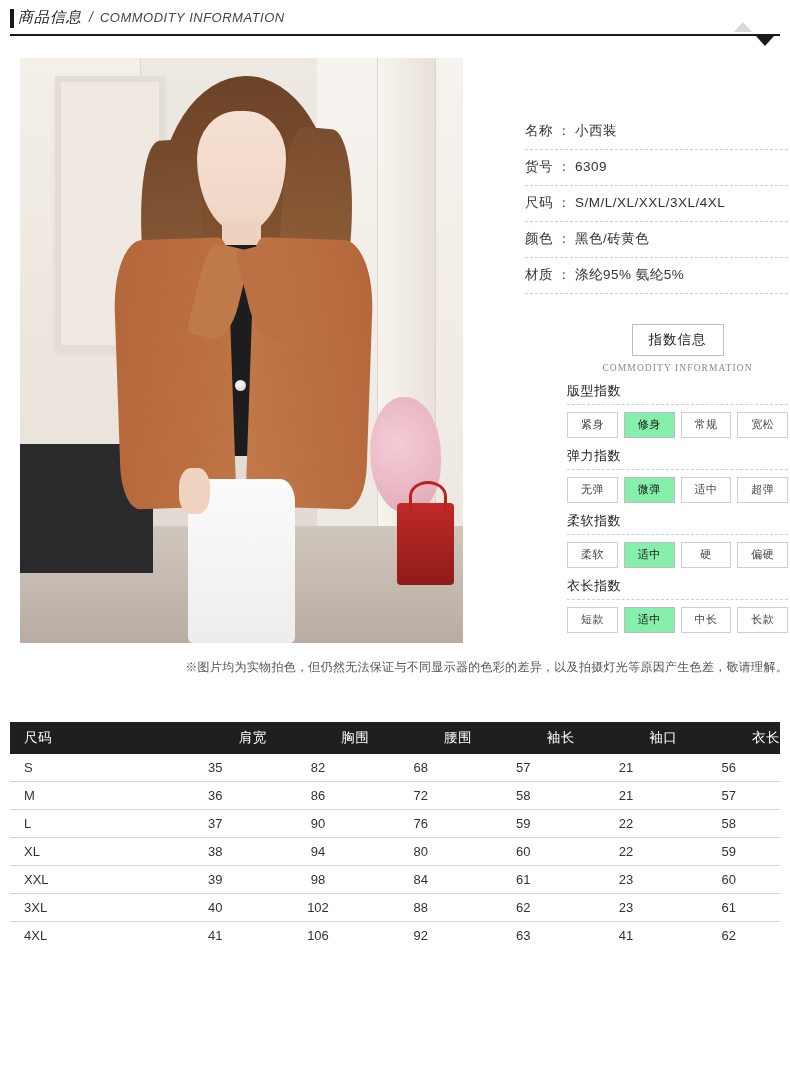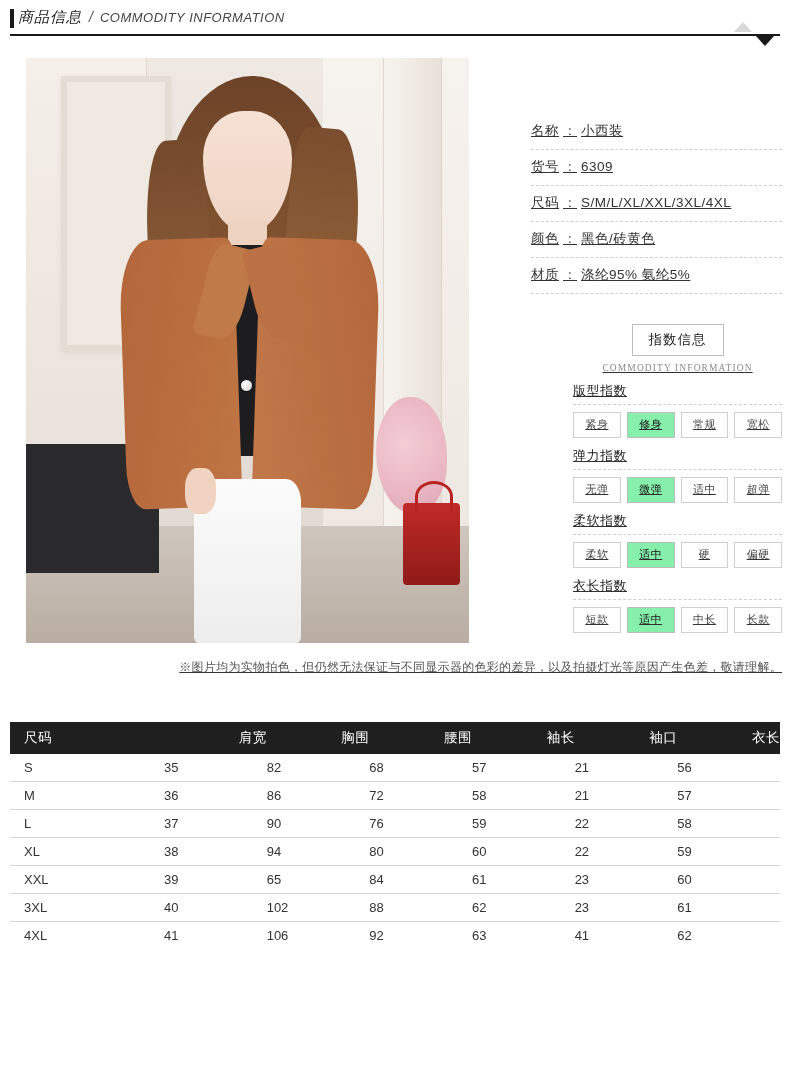--- a/index.html
+++ b/index.html
@@ -70,22 +70,21 @@
     bottom: -12px;
     width: 0; height: 0;
     border-left: 9px solid transparent;
     border-right: 9px solid transparent;
     border-top: 10px solid #1a1a1a;
   }
 
   
   .content {
     position: relative;
-    padding: 0 8px;
-    text-decoration: underline;
+    padding: 0 2px;
   }
   .product-row {
     display: flex;
     margin-top: 22px;
   }
 
   
   .photo {
     width: 443px;
     height: 585px;
@@ -303,21 +302,21 @@
     background: #1f1f1f;
     color: #ffffff;
     font-weight: normal;
     text-align: right;
     padding: 7px 0;
     font-size: 13.5px;
     letter-spacing: .5px;
   }
   .size-table thead th:first-child { text-align: left; padding-left: 14px; }
   .size-table tbody td {
-    text-align: left;
+    text-align: center;
     padding: 6px 0;
     border-bottom: 1px solid #d6d6d6;
     color: #333;
     font-size: 13px;
   }
   .size-table tbody td:first-child { text-align: left; padding-left: 14px; }
   .size-table tbody tr:last-child td { border-bottom: none; }
 </style>
 </head>
 <body>
@@ -477,21 +476,21 @@
       <td>38</td>
       <td>94</td>
       <td>80</td>
       <td>60</td>
       <td>22</td>
       <td>59</td>
     </tr>
     <tr>
       <td>XXL</td>
       <td>39</td>
-      <td>65</td>
+      <td>98</td>
       <td>84</td>
       <td>61</td>
       <td>23</td>
       <td>60</td>
     </tr>
     <tr>
       <td>3XL</td>
       <td>40</td>
       <td>102</td>
       <td>88</td>

